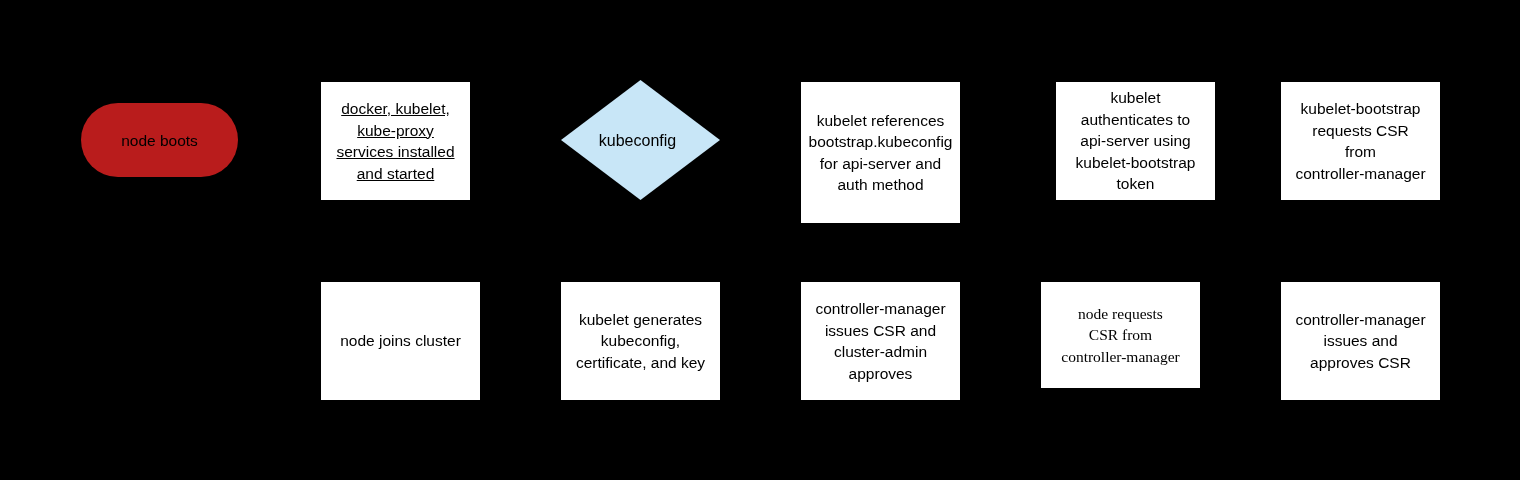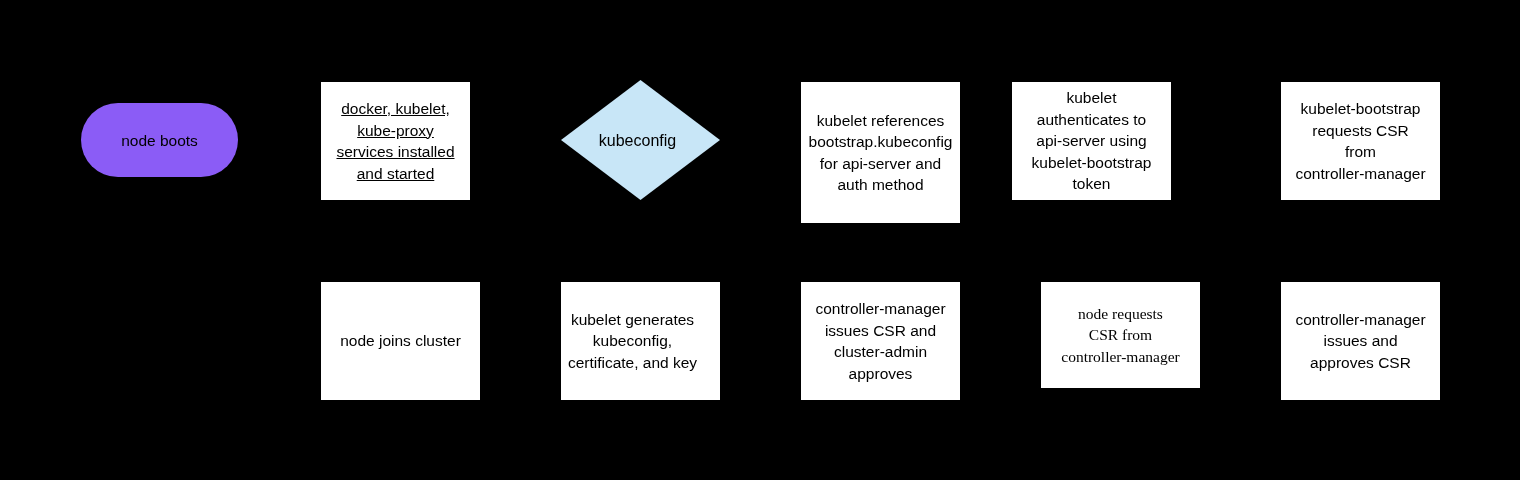--- a/index.html
+++ b/index.html
@@ -28,21 +28,21 @@
   .node {
     position: absolute;
     box-sizing: border-box;
     display: flex;
     align-items: center;
     justify-content: center;
   }
 
   
   .pill {
-    background: #8b5cf6;
+    background: #b91c1c;
     border-radius: 38px;
   }
   .pill .label {
     color: #000000;
     font-size: 15.5px;
     line-height: 19px;
     text-align: center;
     white-space: nowrap;
   }
 
@@ -115,41 +115,41 @@
     <span class="diamond-label">kubeconfig</span>
   </div>
 
   <div class="node box" style="left:801px; top:82px; width:159px; height:141px;">
     <span class="label">kubelet references
 bootstrap.kubeconfig
 for api-server and
 auth method</span>
   </div>
 
-  <div class="node box narrow-text" style="left:1012px; top:82px; width:159px; height:118px;">
+  <div class="node box narrow-text" style="left:1056px; top:82px; width:159px; height:118px;">
     <span class="label">kubelet
 authenticates to
 api-server using
 kubelet-bootstrap
 token</span>
   </div>
 
   <div class="node box narrow-text" style="left:1281px; top:82px; width:159px; height:118px;">
     <span class="label">kubelet-bootstrap
 requests CSR
 from
 controller-manager</span>
   </div>
 
 
   <div class="node box" style="left:321px; top:282px; width:159px; height:118px;">
     <span class="label">node joins cluster</span>
   </div>
 
-  <div class="node box" style="left:561px; top:282px; width:159px; height:118px;justify-content:flex-end;">
+  <div class="node box" style="left:561px; top:282px; width:159px; height:118px;">
     <span class="label">kubelet generates
 kubeconfig,
 certificate, and key</span>
   </div>
 
   <div class="node box narrow-text" style="left:801px; top:282px; width:159px; height:118px;">
     <span class="label">controller-manager
 issues CSR and
 cluster-admin
 approves</span>

